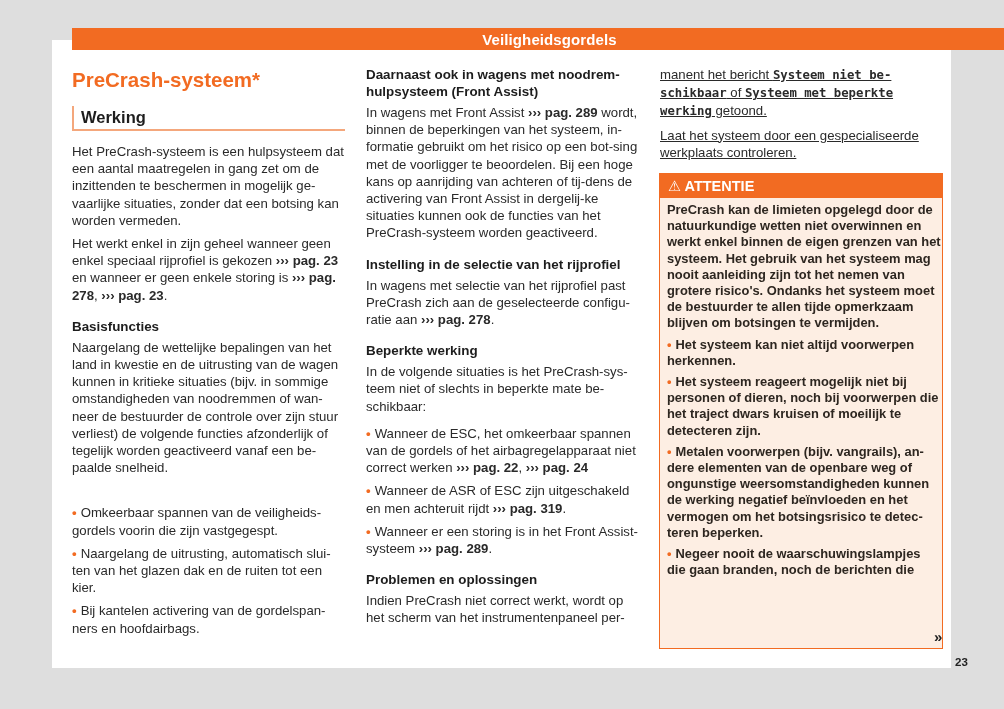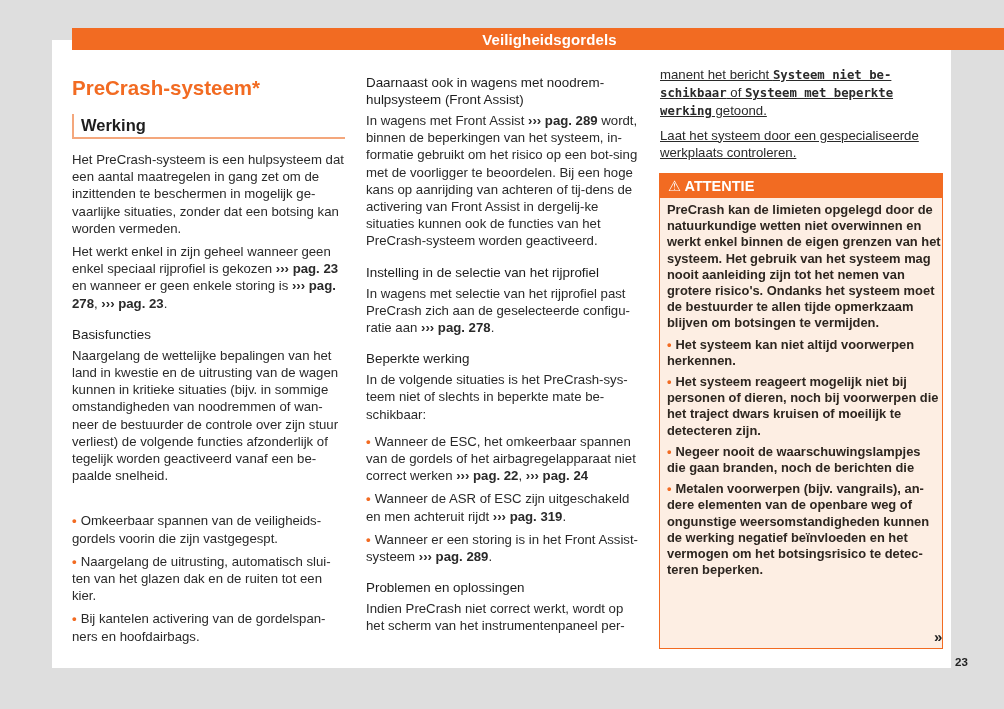--- a/index.html
+++ b/index.html
@@ -7,31 +7,31 @@
     width: 1004px; height: 709px; background: #dedede; position: relative; overflow: hidden;
     font-family: "Liberation Sans", "DejaVu Sans", sans-serif; color: #2a2a2a;
   }
   .page {
     position: absolute; left: 52px; top: 40px; width: 899px; height: 628px; background: #ffffff;
   }
   .header-bar {
     position: absolute; left: 72px; top: 28px; width: 955px; height: 22px; background: #f26b22;
     color: #fff; font-size: 15px; font-weight: bold; text-align: center; line-height: 23px; letter-spacing: 0.1px;
   }
-  .col { position: absolute; top: 70px; font-size: 13.2px; line-height: 17.2px; }
+  .col { position: absolute; top: 62px; font-size: 13.2px; line-height: 17.2px; }
   .col1 { left: 72px; width: 274px; }
   .col2 { left: 366px; width: 274px; }
   .col3 { left: 660px; width: 272px; text-decoration: underline; }
   .h1 { color: #f26b22; font-size: 20.5px; font-weight: bold; margin: 6px 0 0 0; line-height: 24px; }
   .h2 {
     font-size: 16.5px; font-weight: bold; color: #1d1d1d; margin-top: 14px; padding: 2px 0 2px 7px;
     border-left: 2px solid #f4a77c; border-bottom: 2px solid #f4a77c; line-height: 19px; width: 264px;
   }
   p { margin: 0 0 6px 0; }
-  .h3 { font-weight: normal; color: #1d1d1d; margin: 14px 0 4px 0; font-size: 13.4px; line-height: 17px; }
+  .h3 { font-weight: bold; color: #1d1d1d; margin: 14px 0 4px 0; font-size: 13.4px; line-height: 17px; }
   .ref { font-weight: bold; }
   .bullet { margin: 0 0 6px 0; }
   .dot { color: #f26b22; font-weight: bold; margin-right: 4px; }
   .mono { font-family: "DejaVu Sans Mono", "Liberation Mono", monospace; font-weight: bold; font-size: 12.3px; }
   .warn {
     position: absolute; left: 659px; top: 173px; width: 284px; height: 476px;
     border: 1px solid #f26b22; background: #fdeee3; box-sizing: border-box;
   }
   .warn-head {
     background: #f26b22; color: #fff; font-weight: bold; font-size: 14.5px; height: 24px; line-height: 25px; padding-left: 8px;
@@ -83,19 +83,19 @@
 
 <div class="warn">
   <div class="warn-head">
     <span>⚠</span>
     <span>ATTENTIE</span>
   </div>
   <div class="warn-body">
     <p>PreCrash kan de limieten opgelegd door de natuurkundige wetten niet overwinnen en werkt enkel binnen de eigen grenzen van het systeem. Het gebruik van het systeem mag nooit aanleiding zijn tot het nemen van grotere risico's. Ondanks het systeem moet de bestuurder te allen tijde opmerkzaam blijven om botsingen te vermijden.</p>
     <p><span class="dot">•</span><span>Het systeem kan niet altijd voorwerpen herkennen.</span></p>
     <p><span class="dot">•</span><span>Het systeem reageert mogelijk niet bij personen of dieren, noch bij voorwerpen die het traject dwars kruisen of moeilijk te detecteren zijn.</span></p>
+    <p><span class="dot">•</span><span>Metalen voorwerpen (bijv. vangrails), an-dere elementen van de openbare weg of ongunstige weersomstandigheden kunnen de werking negatief beïnvloeden en het vermogen om het botsingsrisico te detec-teren beperken.</span></p>
     <p><span class="dot">•</span><span>Negeer nooit de waarschuwingslampjes die gaan branden, noch de berichten die</span></p>
-    <p><span class="dot">•</span><span>Metalen voorwerpen (bijv. vangrails), an-dere elementen van de openbare weg of ongunstige weersomstandigheden kunnen de werking negatief beïnvloeden en het vermogen om het botsingsrisico te detec-teren beperken.</span></p>
   </div>
 </div>
 
 <div class="cont">»</div>
 <div class="pagenum">23</div>
 
 </body></html>

